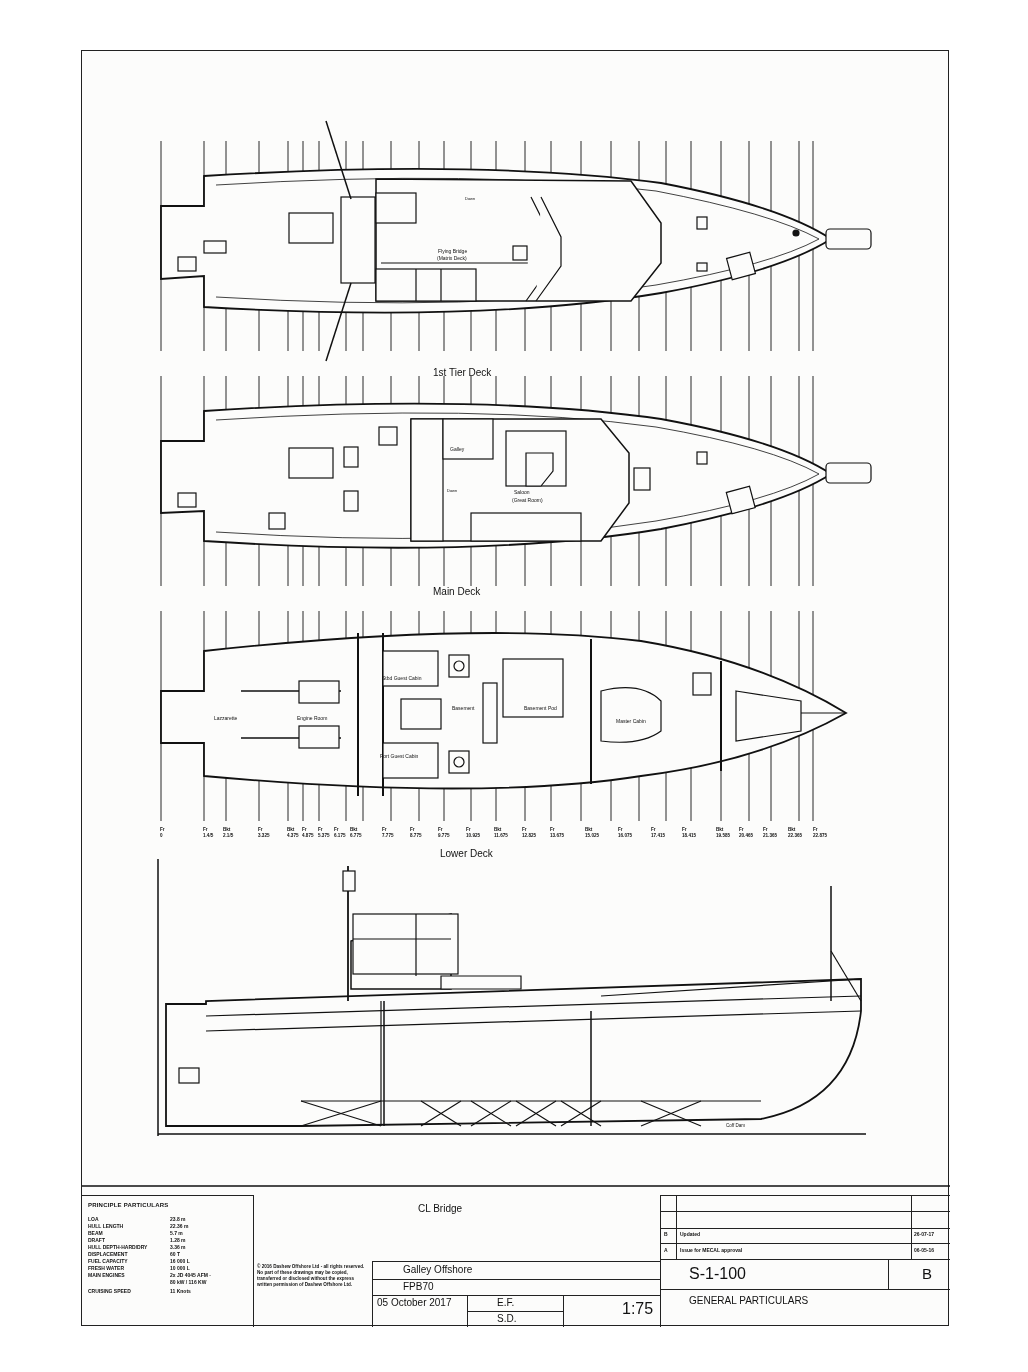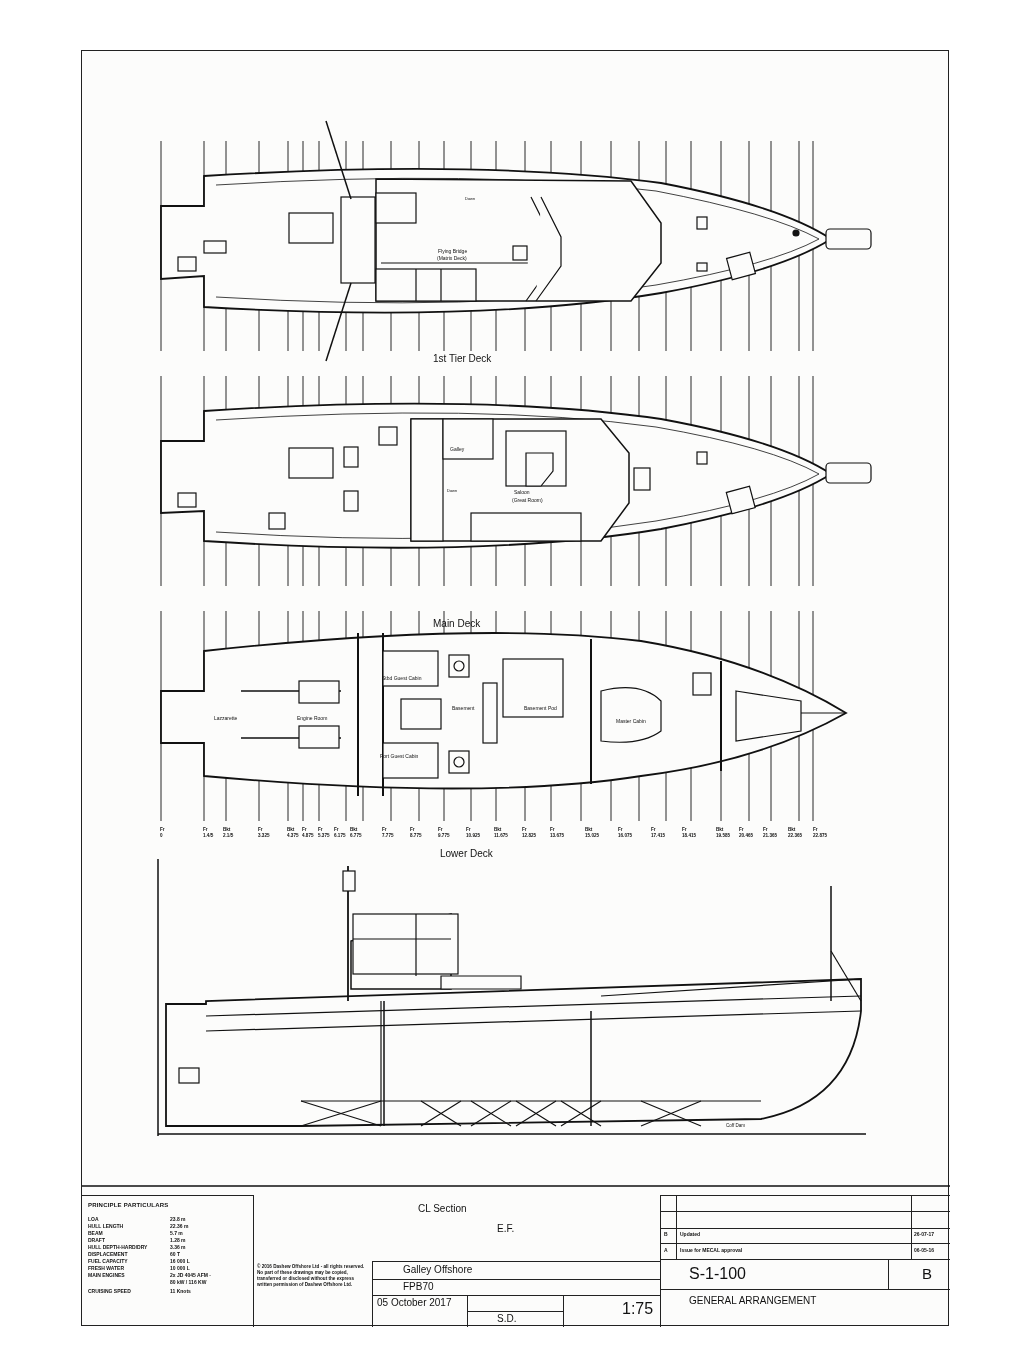--- a/index.html
+++ b/index.html
@@ -159,22 +159,22 @@
       <line x1="830" y1="885" x2="830" y2="1000" stroke-width="1.5"></line>
       <path d="M830 950 L 860 1000"></path>
       <rect x="178" y="1067" width="20" height="15"></rect>
       <line x1="205" y1="1015" x2="860" y2="995"></line>
       <line x1="205" y1="1030" x2="860" y2="1010"></line>
     </g>
 
     <line x1="81" y1="1185" x2="949" y2="1185" stroke-width="1.5"></line>
   </svg>
 
-  <div class="lbl" style="left:351px;top:302px;">1st Tier Deck</div>
-  <div class="lbl" style="left:351px;top:567px;">Main Deck</div>
+  <div class="lbl" style="left:351px;top:316px;">1st Tier Deck</div>
+  <div class="lbl" style="left:351px;top:535px;">Main Deck</div>
   <div class="lbl" style="left:358px;top:797px;">Lower Deck</div>
 
   <div class="lbl" style="left:356px;top:197px;font-size:5px;">Flying Bridge</div>
   <div class="lbl" style="left:355px;top:204px;font-size:5px;">(Matrix Deck)</div>
   <div class="lbl" style="left:383px;top:145px;font-size:4px;">Down</div>
   <div class="lbl" style="left:368px;top:395px;font-size:5px;">Galley</div>
   <div class="lbl" style="left:432px;top:438px;font-size:5px;">Saloon</div>
   <div class="lbl" style="left:430px;top:446px;font-size:5px;">(Great Room)</div>
   <div class="lbl" style="left:365px;top:437px;font-size:4px;">Down</div>
   <div class="lbl" style="left:132px;top:664px;font-size:5px;">Lazzarette</div>
@@ -309,33 +309,33 @@
     <div class="pp-val" style="top:69px;">10 000 L</div>
     <div class="pp-row" style="top:76px;">MAIN ENGINES</div>
     <div class="pp-val" style="top:76px;">2x JD 4045 AFM -</div>
     <div class="pp-val" style="top:83px;">80 kW / 116 KW</div>
     <div class="pp-row" style="top:92px;">CRUISING SPEED</div>
     <div class="pp-val" style="top:92px;">11 Knots</div>
   </div>
 
   <div class="copy" style="left:175px;top:1213px;width:110px;">© 2016 Dashew Offshore Ltd - all rights reserved. No part of these drawings may be copied, transferred or disclosed without the express written permission of Dashew Offshore Ltd.</div>
 
-  <div class="cell" style="left:336px;top:1152px;">CL Section</div>
+  <div class="cell" style="left:336px;top:1152px;">CL Bridge</div>
 
   <div class="hline" style="left:290px;top:1210px;width:288px;"></div>
   <div class="vline" style="left:290px;top:1210px;height:66px;"></div>
   <div class="hline" style="left:290px;top:1228px;width:288px;"></div>
   <div class="hline" style="left:290px;top:1244px;width:288px;"></div>
   <div class="hline" style="left:385px;top:1260px;width:96px;"></div>
   <div class="vline" style="left:385px;top:1244px;height:32px;"></div>
   <div class="vline" style="left:481px;top:1244px;height:32px;"></div>
   <div class="cell" style="left:321px;top:1213px;">Galley Offshore</div>
   <div class="cell" style="left:321px;top:1230px;">FPB70</div>
   <div class="cell" style="left:295px;top:1246px;">05 October 2017</div>
-  <div class="cell" style="left:415px;top:1172px;">E.F.</div>
+  <div class="cell" style="left:415px;top:1246px;">E.F.</div>
   <div class="cell" style="left:415px;top:1262px;">S.D.</div>
   <div class="cell" style="left:540px;top:1249px;font-size:16px;">1:75</div>
 
   <div class="tb-box" style="left:578px;top:1144px;width:290px;height:132px;border-right:none;border-bottom:none;"></div>
   <div class="vline" style="left:594px;top:1144px;height:64px;"></div>
   <div class="vline" style="left:829px;top:1144px;height:64px;"></div>
   <div class="hline" style="left:578px;top:1160px;width:290px;"></div>
   <div class="hline" style="left:578px;top:1177px;width:290px;"></div>
   <div class="hline" style="left:578px;top:1192px;width:290px;"></div>
   <div class="hline" style="left:578px;top:1208px;width:290px;"></div>
@@ -348,14 +348,14 @@
     <div class="cell" style="left:832px;top:1180px;font-size:5px;font-weight:bold;">26-07-17</div>
   </div>
   <div>
     <div class="cell" style="left:582px;top:1196px;font-size:5px;font-weight:bold;">A</div>
     <div class="cell" style="left:598px;top:1196px;font-size:5px;font-weight:bold;">Issue for MECAL approval</div>
     <div class="cell" style="left:832px;top:1196px;font-size:5px;font-weight:bold;">06-05-16</div>
   </div>
 
   <div class="cell" style="left:607px;top:1214px;font-size:16px;">S-1-100</div>
   <div class="cell" style="left:840px;top:1214px;font-size:15px;">B</div>
-  <div class="cell" style="left:607px;top:1244px;font-size:10px;">GENERAL ARRANGEMENT</div>
+  <div class="cell" style="left:607px;top:1244px;font-size:10px;">GENERAL PARTICULARS</div>
 </div>
 
 </body></html>

